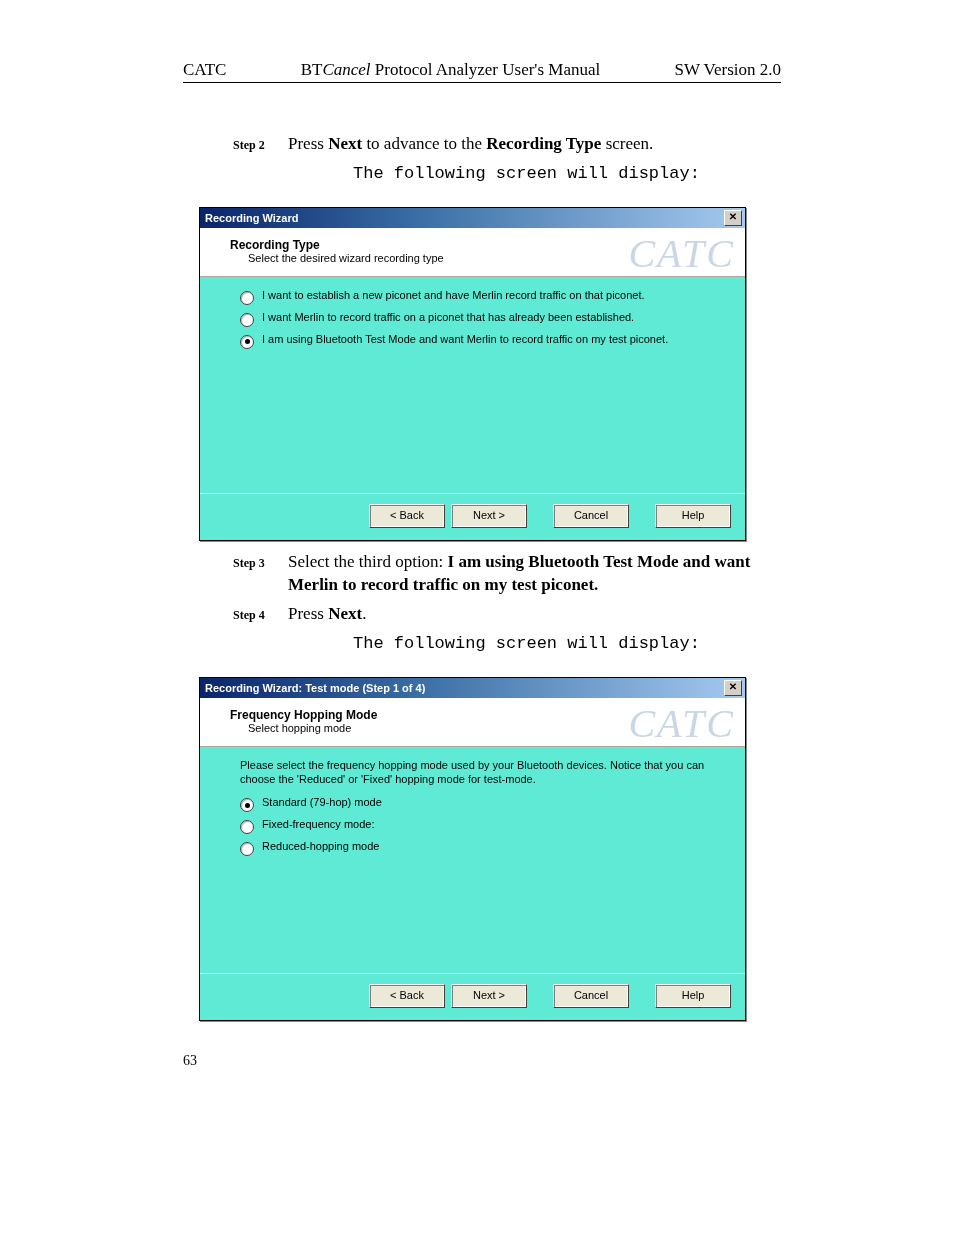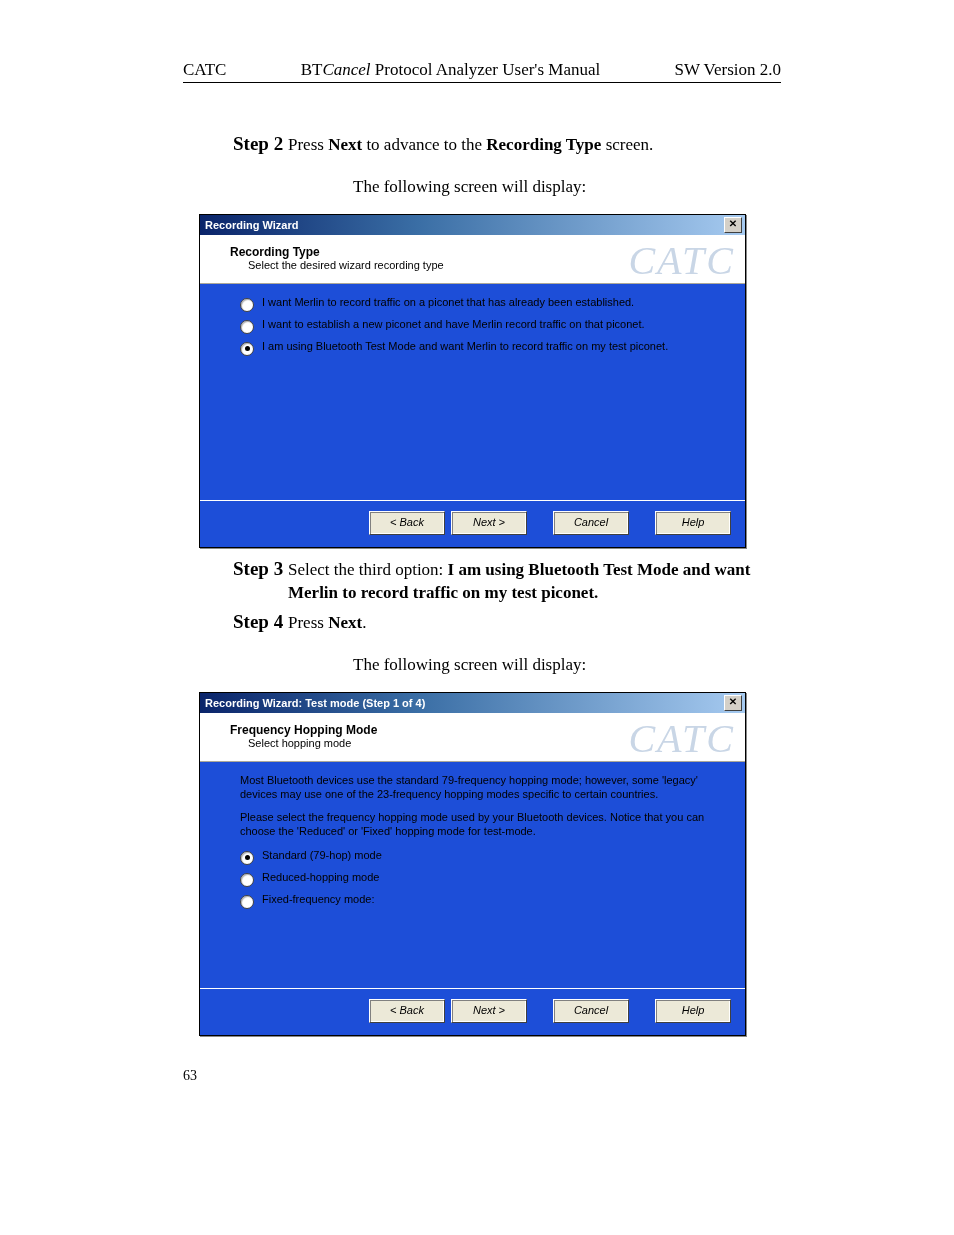--- a/index.html
+++ b/index.html
@@ -32,44 +32,45 @@
     border-top: 1px solid #000;
     margin: 0 0 50px 0;
   }
   .step-row {
     margin: 6px 0 6px 50px;
     display: flex;
     align-items: baseline;
   }
   .step-label {
     font-weight: bold;
-    font-size: 19px;
+    font-size: 12px;
     width: 55px;
     flex-shrink: 0;
   }
   .step-body {
     font-size: 17px;
     line-height: 1.35;
   }
   .step-body .b { font-weight: bold; }
   .caption {
     font-size: 17px;
-    margin: 20px 0 8px 170px;
+    margin: 8px 0 8px 170px;
+    font-family: Liberation Mono, monospace;
   }
   .page-num {
     font-size: 14px;
     margin-top: 32px;
   }
 
   
   .dialog {
     width: 545px;
-    margin: 17px 0 10px 16px;
+    margin: 24px 0 10px 16px;
     border: 1px solid #000;
-    background: #1d4ed8;
+    background: #5eead4;
     font-family: Tahoma, Arial, sans-serif;
     font-size: 11px;
     box-shadow: 1px 1px 0 #888;
   }
   .titlebar {
     height: 20px;
     background: linear-gradient(to right, #0a246a 0%, #3a6ea5 40%, #a6caf0 100%);
     color: #fff;
     font-weight: bold;
     display: flex;
@@ -168,21 +169,20 @@
     height: 22px;
     background: #ece9d8;
     border: 1px solid #404040;
     border-top-color: #fff;
     border-left-color: #fff;
     box-shadow: 1px 1px 0 #808080 inset, -1px -1px 0 #fff inset;
     font-family: Tahoma, Arial, sans-serif;
     font-size: 11px;
     text-align: center;
     line-height: 20px;
-    font-style: italic;
   }
 </style>
 </head>
 <body>
 
 <div class="page">
 
   <div class="header-row">
     <span>CATC</span>
     <span class="header-center">
@@ -206,25 +206,25 @@
       <div class="close-btn">✕</div>
     </div>
     <div class="dlg-header">
       <div class="watermark">CATC</div>
       <div class="dlg-header-title">Recording Type</div>
       <div class="dlg-header-sub">Select the desired wizard recording type</div>
     </div>
     <div class="dlg-body">
       <div class="radio-row">
         <div class="radio"></div>
+        <div class="radio-label">I want to establish a new piconet and have Merlin record traffic on that piconet.</div>
+      </div>
+      <div class="radio-row">
+        <div class="radio"></div>
         <div class="radio-label">I want Merlin to record traffic on a piconet that has already been established.</div>
-      </div>
-      <div class="radio-row">
-        <div class="radio"></div>
-        <div class="radio-label">I want to establish a new piconet and have Merlin record traffic on that piconet.</div>
       </div>
       <div class="radio-row">
         <div class="radio checked"></div>
         <div class="radio-label">I am using Bluetooth Test Mode and want Merlin to record traffic on my test piconet.</div>
       </div>
     </div>
     <div class="dlg-footer">
       <div class="btn">&lt; Back</div>
       <div class="btn">Next &gt;</div>
       <div class="gap"></div>
@@ -253,33 +253,32 @@
     <div class="titlebar">
       <span class="titlebar-title">Recording Wizard: Test mode (Step 1 of 4)</span>
       <div class="close-btn">✕</div>
     </div>
     <div class="dlg-header">
       <div class="watermark">CATC</div>
       <div class="dlg-header-title">Frequency Hopping Mode</div>
       <div class="dlg-header-sub">Select hopping mode</div>
     </div>
     <div class="dlg-body" style="min-height:210px;">
-      <div class="dlg-para">Most Bluetooth devices use the standard 79-frequency hopping mode; however, some 'legacy' devices may use one of the 23-frequency hopping modes specific to certain countries.</div>
       <div class="dlg-para">Please select the frequency hopping mode used by your Bluetooth devices. Notice that you can choose the 'Reduced' or 'Fixed' hopping mode for test-mode.</div>
       <div class="radio-row">
         <div class="radio checked"></div>
         <div class="radio-label">Standard (79-hop) mode</div>
       </div>
       <div class="radio-row">
         <div class="radio"></div>
+        <div class="radio-label">Fixed-frequency mode:</div>
+      </div>
+      <div class="radio-row">
+        <div class="radio"></div>
         <div class="radio-label">Reduced-hopping mode</div>
-      </div>
-      <div class="radio-row">
-        <div class="radio"></div>
-        <div class="radio-label">Fixed-frequency mode:</div>
       </div>
     </div>
     <div class="dlg-footer">
       <div class="btn">&lt; Back</div>
       <div class="btn">Next &gt;</div>
       <div class="gap"></div>
       <div class="btn">Cancel</div>
       <div class="gap"></div>
       <div class="btn">Help</div>
     </div>

